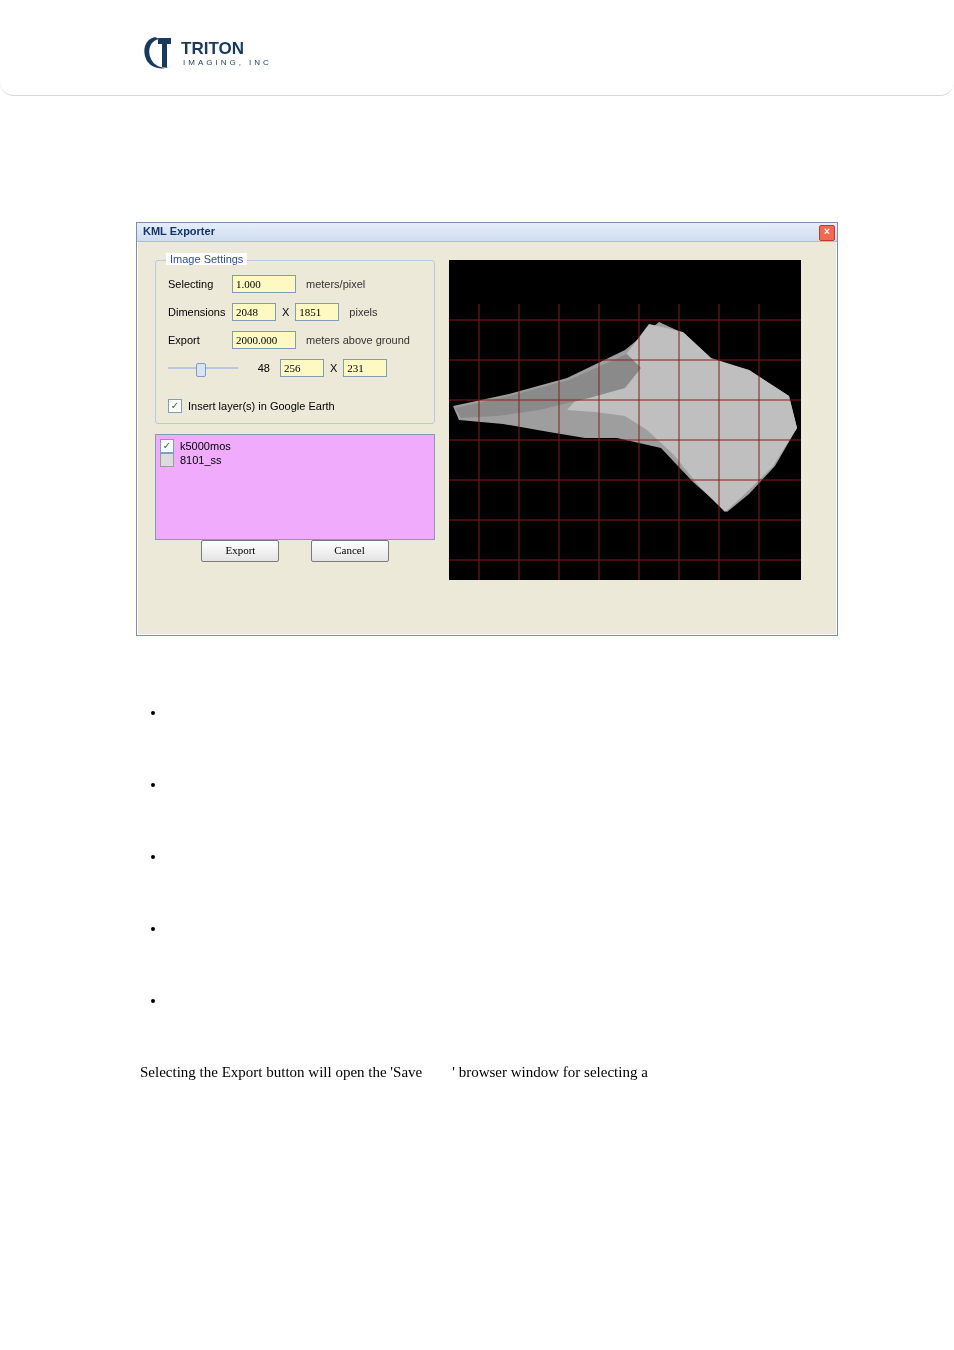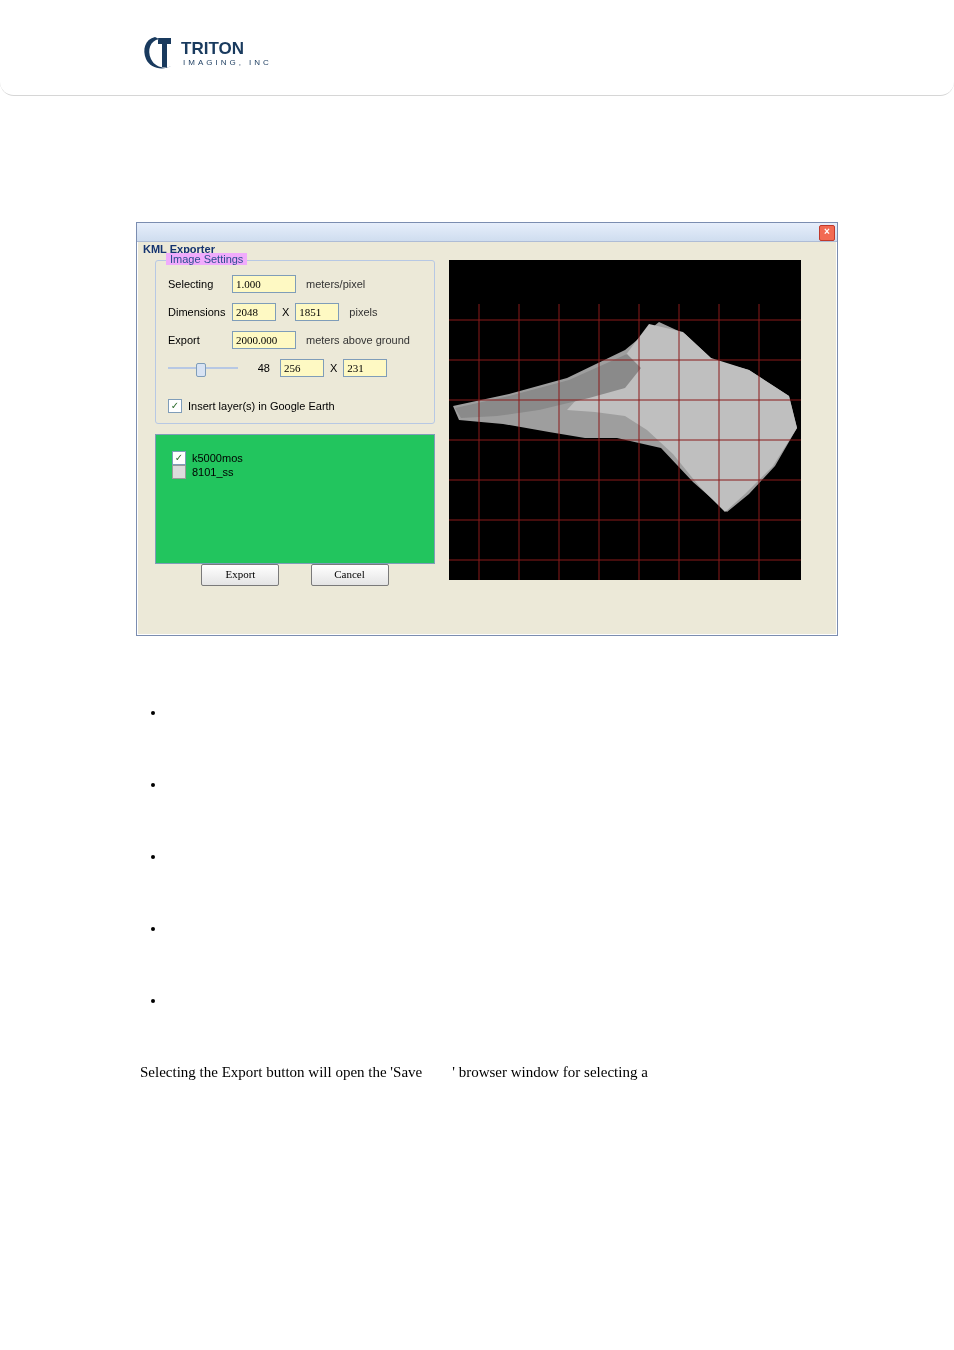--- a/index.html
+++ b/index.html
@@ -2,40 +2,40 @@
 <html><head>
 <meta charset="utf-8">
 <style>
   html,body{margin:0;padding:0;background:#fff;font-family:Tahoma,Verdana,sans-serif;color:#000;}
   .page{width:954px;height:1350px;position:relative;background:#fff;}
   .hdr{position:absolute;left:0;top:0;width:100%;height:95px;border-bottom:1px solid #d6d6d6;border-radius:14px;}
   .logo{position:absolute;left:138px;top:30px;width:160px;height:48px;}
   .logo svg{width:160px;height:48px;}
   .dlg{position:absolute;left:136px;top:222px;width:700px;height:412px;background:#ece9d8;border:1px solid #7b8db0;box-shadow:0 0 0 1px #fff inset;font-size:11px;}
   .titlebar{height:18px;background:linear-gradient(#e6eefb,#cfddef);border-bottom:1px solid #aebcd6;position:relative;}
-  .titlebar .t{position:absolute;left:6px;top:20px;font-weight:bold;color:#14336f;font-size:11px;}
+  .titlebar .t{position:absolute;left:6px;top:2px;font-weight:bold;color:#14336f;font-size:11px;}
   .closebtn{position:absolute;right:2px;top:2px;width:14px;height:14px;background:#f26a52;border:1px solid #c0392b;color:#fff;font-size:10px;line-height:12px;text-align:center;font-weight:bold;border-radius:2px;}
   .body{position:relative;padding:18px;}
   .left{position:absolute;left:18px;top:18px;width:280px;}
   .gb{border:1px solid #b7c8e4;border-radius:3px;padding:14px 12px 10px 12px;position:relative;}
-  .gb .legend{position:absolute;left:10px;top:-8px;background:#f0abfc;padding:0 4px;color:#2a4d8f;}
+  .gb .legend{position:absolute;left:10px;top:-8px;background:#ffffff;padding:0 4px;color:#2a4d8f;}
   .row{display:flex;align-items:center;margin-bottom:10px;height:18px;}
   .lbl{width:64px;}
   .inp{border:1px solid #7f9db9;background:#fef9c3;height:16px;padding:0 3px;font:11px Tahoma;width:48px;}
   .inp.sm{width:36px;}
   .x{margin:0 6px;}
   .unit{margin-left:10px;color:#333;}
   .slider{position:relative;width:70px;height:14px;margin-right:10px;}
   .slider .track{position:absolute;left:0;top:6px;width:70px;height:2px;background:#b7c8e4;}
   .slider .thumb{position:absolute;left:28px;top:2px;width:8px;height:12px;background:#d8e3f3;border:1px solid #7f9db9;border-radius:2px;}
   .cbrow{display:flex;align-items:center;margin-top:22px;}
   .cb{width:12px;height:12px;border:1px solid #7f9db9;background:#fff;display:inline-flex;align-items:center;justify-content:center;margin-right:6px;}
   .cb.chk::after{content:"✓";font-size:10px;color:#2b6b2b;line-height:10px;}
   .cb.gray{background:#dcdcdc;border-color:#9a9a9a;}
-  .layerbox{margin-top:10px;border:1px solid #7f9db9;background:#22c55e;height:96px;padding:16px;}
+  .layerbox{margin-top:10px;border:1px solid #7f9db9;background:#f0abfc;height:96px;padding:4px;}
   .lrow{display:flex;align-items:center;height:14px;}
   .btns{text-align:center;}
   .btn{display:inline-block;width:76px;height:20px;border:1px solid #7a7a7a;background:linear-gradient(#fff,#e4e4e4);font:11px Tahoma;text-align:center;line-height:18px;margin:0 14px;border-radius:2px;}
   .preview{position:absolute;left:312px;top:18px;width:352px;height:320px;background:#000;}
   .grid line{stroke:#8a1a1a;stroke-width:1;}
   .doc{position:absolute;left:140px;top:700px;width:700px;font:15px/1.6 "Times New Roman",serif;color:#000;}
   .doc ul{padding-left:26px;margin:0;}
   .doc li{margin-bottom:48px;}
   .doc p{margin-top:20px;}
 </style>

